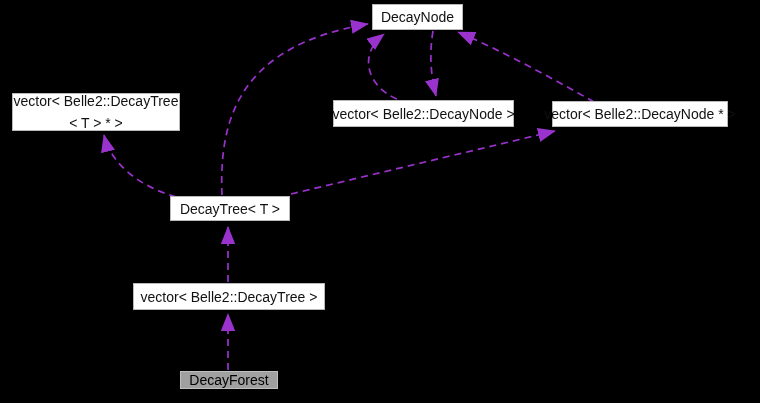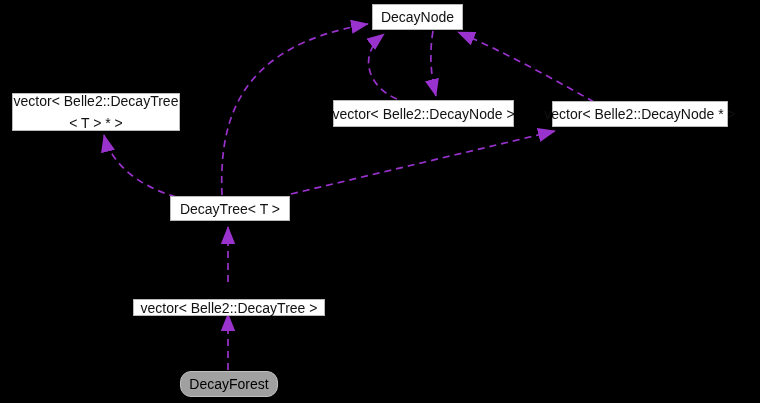--- a/index.html
+++ b/index.html
@@ -91,21 +91,21 @@
   </div>
 
   <div class="node" style="left:552px; top:101px; width:176px; height:26px;text-align:center;">
     <span>vector&lt; Belle2::DecayNode * &gt;</span>
   </div>
 
   <div class="node" style="left:170px; top:196px; width:120px; height:25px;">
     <span>DecayTree&lt; T &gt;</span>
   </div>
 
-  <div class="node" style="left:133px; top:299px; width:192px; height:17px;">
+  <div class="node" style="left:133px; top:283px; width:192px; height:27px;">
     <span>vector&lt; Belle2::DecayTree &gt;</span>
   </div>
 
-  <div class="node selected" style="left:180px; top:371px; width:98px; height:26px;border-radius:11px;">
+  <div class="node selected" style="left:180px; top:371px; width:98px; height:18px;">
     <span>DecayForest</span>
   </div>
 
 </div>
 
 </body></html>

